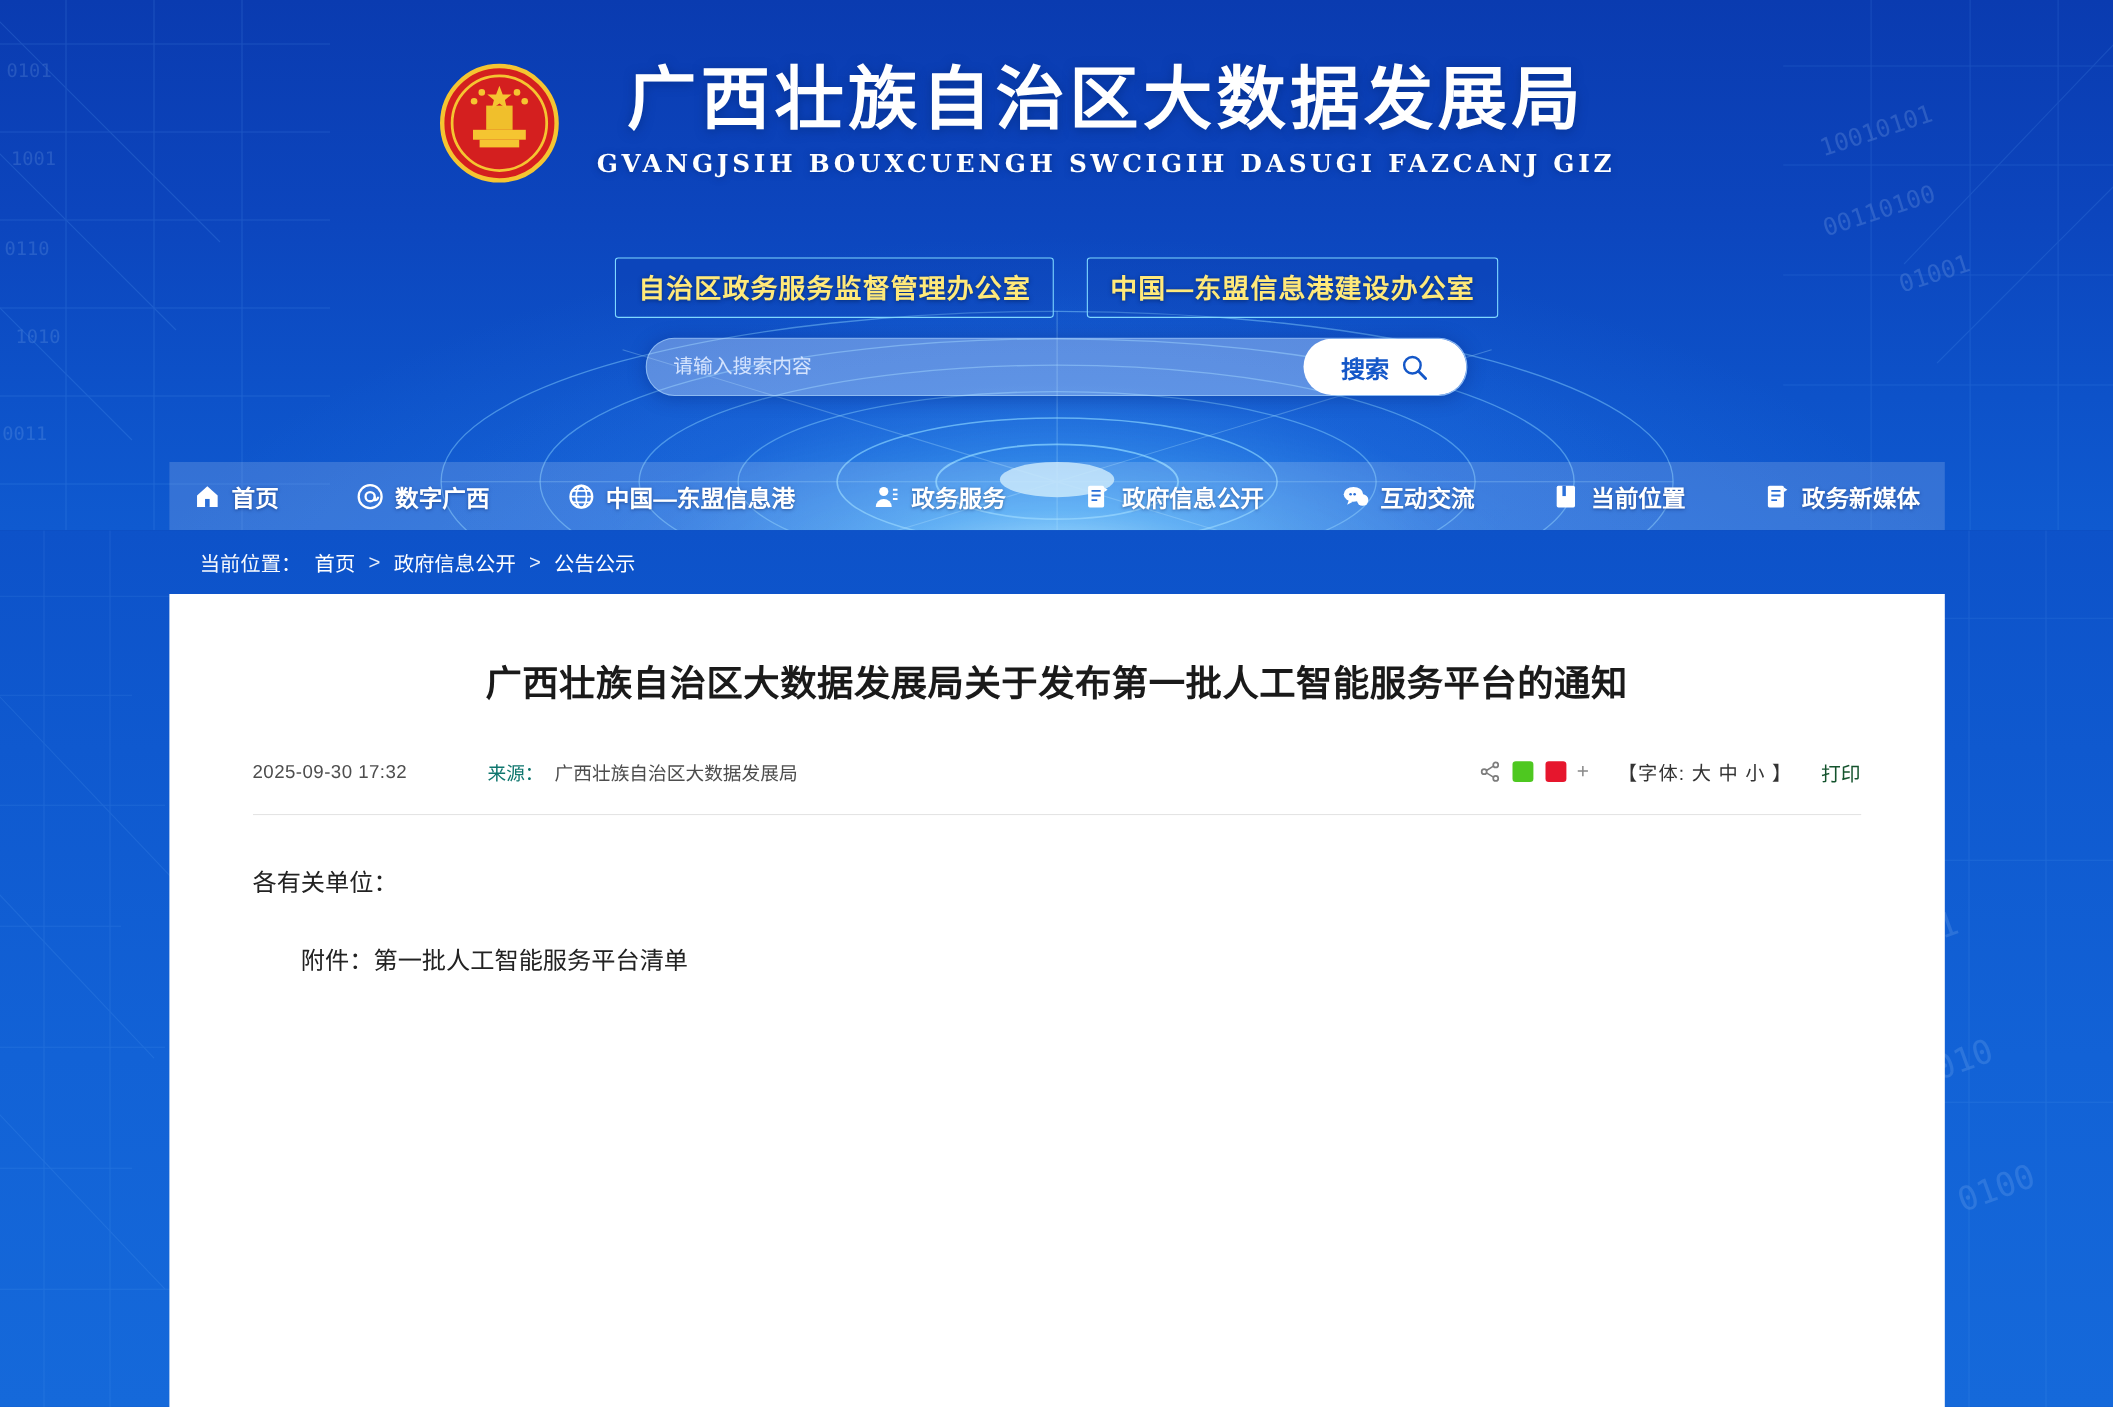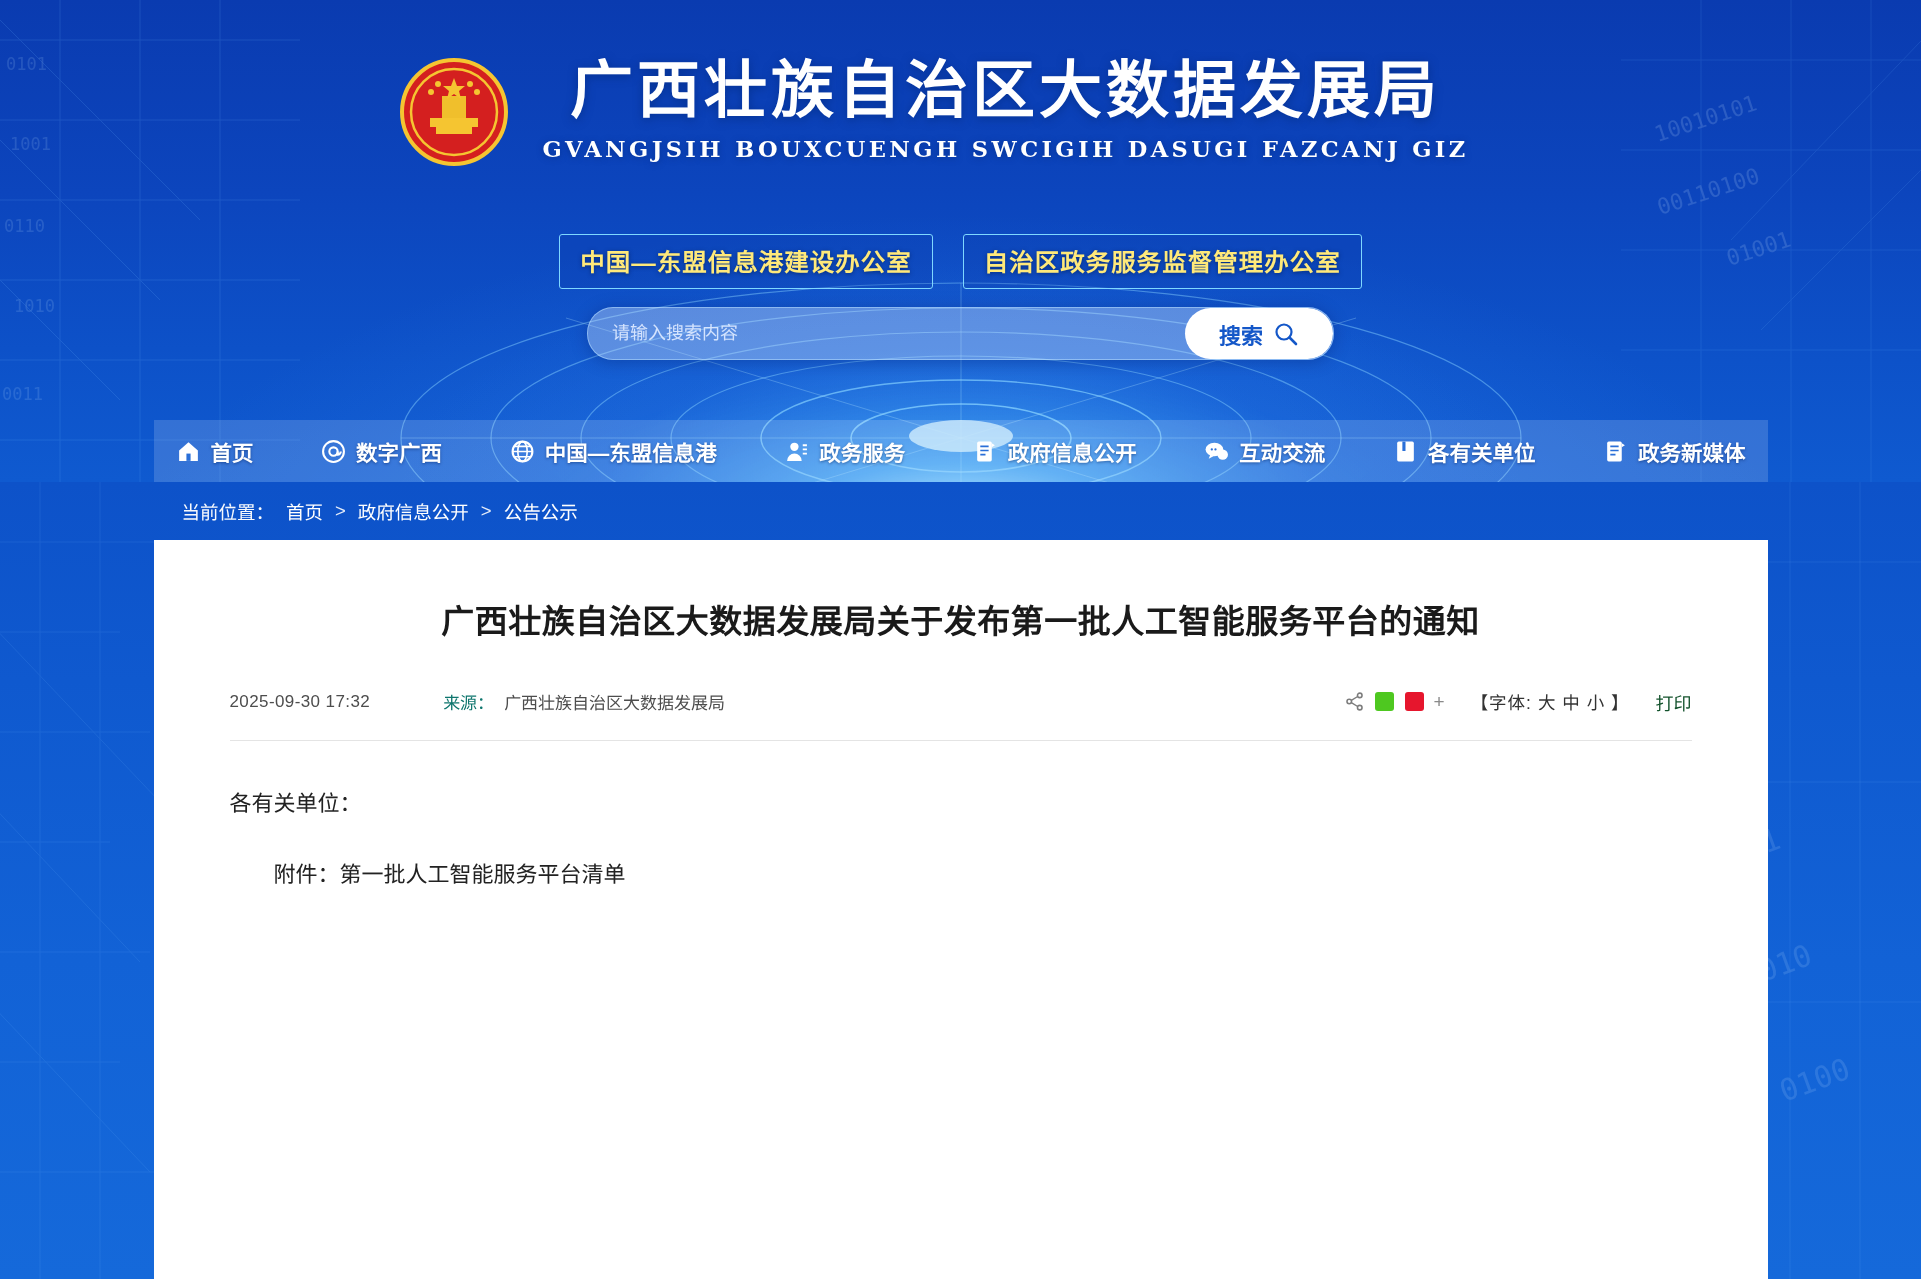--- a/index.html
+++ b/index.html
@@ -349,22 +349,22 @@
       <circle cx="72" cy="28" r="3" fill="#f5c531"></circle>
       <circle cx="79" cy="36" r="3" fill="#f5c531"></circle>
     </svg>
 
     <div class="site-title">
       <div class="cn">广西壮族自治区大数据发展局</div>
       <div class="py">GVANGJSIH BOUXCUENGH SWCIGIH DASUGI FAZCANJ GIZ</div>
     </div>
 
     <div class="sub-offices">
+      <div class="office-chip">自治区政务服务监督管理办公室</div>
       <div class="office-chip">中国—东盟信息港建设办公室</div>
-      <div class="office-chip">自治区政务服务监督管理办公室</div>
     </div>
 
     <div class="search-wrap">
       <div class="search-box">
         <input class="search-input" type="text" placeholder="请输入搜索内容" style="">
         <button class="search-btn">
           <span>搜索</span>
           <svg width="26" height="26" viewBox="0 0 26 26">
             <circle cx="11" cy="11" r="7.5" fill="none" stroke="#1457c8" stroke-width="2.2"></circle>
             <line x1="16.5" y1="16.5" x2="23" y2="23" stroke="#1457c8" stroke-width="2.6" stroke-linecap="round"></line>
@@ -444,21 +444,21 @@
         <span>互动交流</span>
       </div>
 
       <div class="nav-item">
         <span class="nico">
           <svg width="25" height="25" viewBox="0 0 24 24">
               <rect x="4" y="2.5" width="16" height="19" rx="1.5" fill="#fff"></rect>
               <rect x="9" y="2.5" width="3" height="9" fill="#2a6fd8"></rect>
             </svg>
         </span>
-        <span>各有关单位</span>
+        <span>当前位置</span>
       </div>
 
       <div class="nav-item">
         <span class="nico">
           <svg width="25" height="25" viewBox="0 0 24 24">
               <rect x="4" y="2.5" width="14" height="19" rx="1.5" fill="#fff"></rect>
               <path d="M7 7 h8 M7 11 h8 M7 15 h5" stroke="#2a6fd8" stroke-width="1.6"></path>
               <path d="M18 4 l3 2 -3 2" fill="#fff"></path>
             </svg>
         </span>

